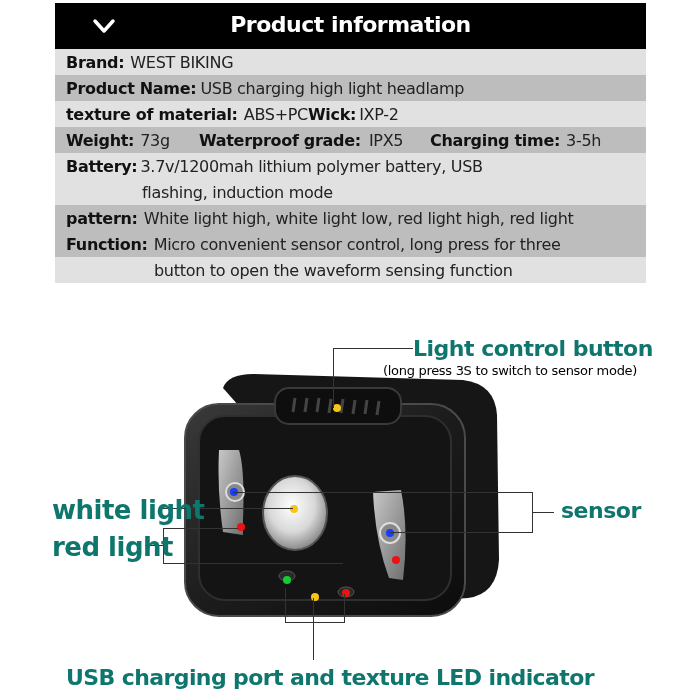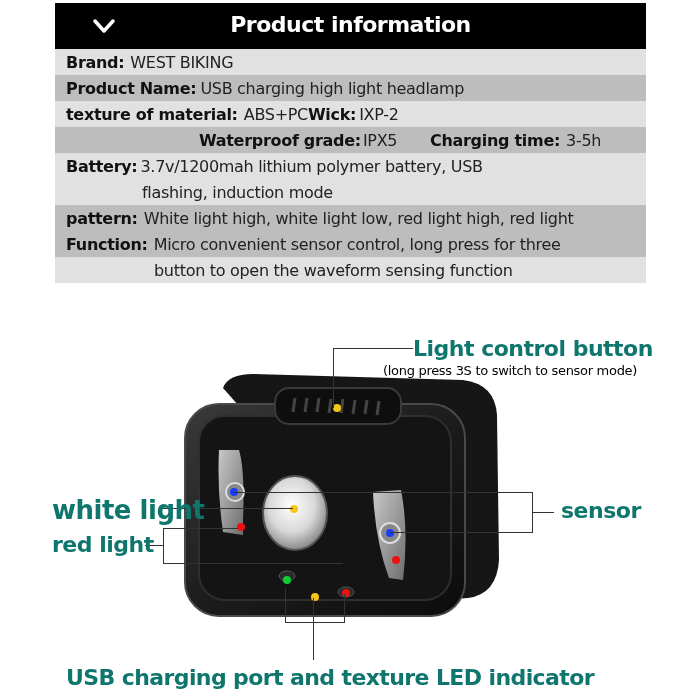--- a/index.html
+++ b/index.html
@@ -38,21 +38,22 @@
     <span class="cell" style="left:11px"><span class="lab">Brand:</span><span class="val">WEST BIKING</span></span>
   </div>
   <div class="row dark rowbox">
     <span class="cell" style="left:11px"><span class="lab">Product Name:</span><span class="val" style="margin-left:4px">USB charging high light headlamp</span></span>
   </div>
   <div class="row light rowbox">
     <span class="cell" style="left:11px"><span class="lab">texture of material:</span><span class="val">ABS+PC</span></span>
     <span class="cell" style="left:253px"><span class="lab">Wick:</span><span class="val" style="margin-left:3px">IXP-2</span></span>
   </div>
   <div class="row dark rowbox">
-    <span class="cell" style="left:144px"><span class="lab">Waterproof grade:</span><span class="val" style="margin-left:2px">IPX5</span></span>
+    <span class="cell" style="left:11px"><span class="lab">Weight:</span><span class="val">73g</span></span>
+    <span class="cell" style="left:144px"><span class="lab">Waterproof grade:</span><span class="val" style="margin-left:8px">IPX5</span></span>
     <span class="cell" style="left:375px"><span class="lab">Charging time:</span><span class="val">3-5h</span></span>
   </div>
   <div class="row light rowbox">
     <span class="cell" style="left:11px"><span class="lab">Battery:</span><span class="val" style="margin-left:3px">3.7v/1200mah lithium polymer battery, USB</span></span>
   </div>
   <div class="row light rowbox">
     <span class="cell val" style="left:87px;margin:0">flashing, induction mode</span>
   </div>
   <div class="row dark rowbox">
     <span class="cell" style="left:11px"><span class="lab">pattern:</span><span class="val">White light high, white light low, red light high, red light</span></span>
@@ -137,15 +138,15 @@
 <div class="line" style="left:532px;top:512px;width:22px;height:1px"></div>
 
 <div class="line" style="left:285px;top:588px;width:1px;height:35px"></div>
 <div class="line" style="left:344px;top:594px;width:1px;height:29px"></div>
 <div class="line" style="left:285px;top:622px;width:60px;height:1px"></div>
 <div class="line" style="left:313px;top:598px;width:1px;height:62px"></div>
 
 <div class="callout" style="left:413px;top:336px;font-size:22px;font-weight:bold;letter-spacing:-0.5px">Light control button</div>
 <div class="callout" style="left:383px;top:363px;font-size:13px;color:#000000;letter-spacing:-0.3px">(long press 3S to switch to sensor mode)</div>
 <div class="callout" style="left:52px;top:495px;font-size:26px;font-weight:bold;letter-spacing:-0.5px">white light</div>
-<div class="callout" style="left:52px;top:532px;font-size:22px;font-weight:bold;letter-spacing:-0.5px">red light</div>
+<div class="callout" style="left:52px;top:532px;font-size:26px;font-weight:bold;letter-spacing:-0.5px">red light</div>
 <div class="callout" style="left:561px;top:498px;font-size:22px;font-weight:bold;letter-spacing:-0.5px">sensor</div>
 <div class="callout" style="left:66px;top:665px;font-size:22px;font-weight:bold;letter-spacing:-0.6px">USB charging port and texture LED indicator</div>
 
 </body></html>

